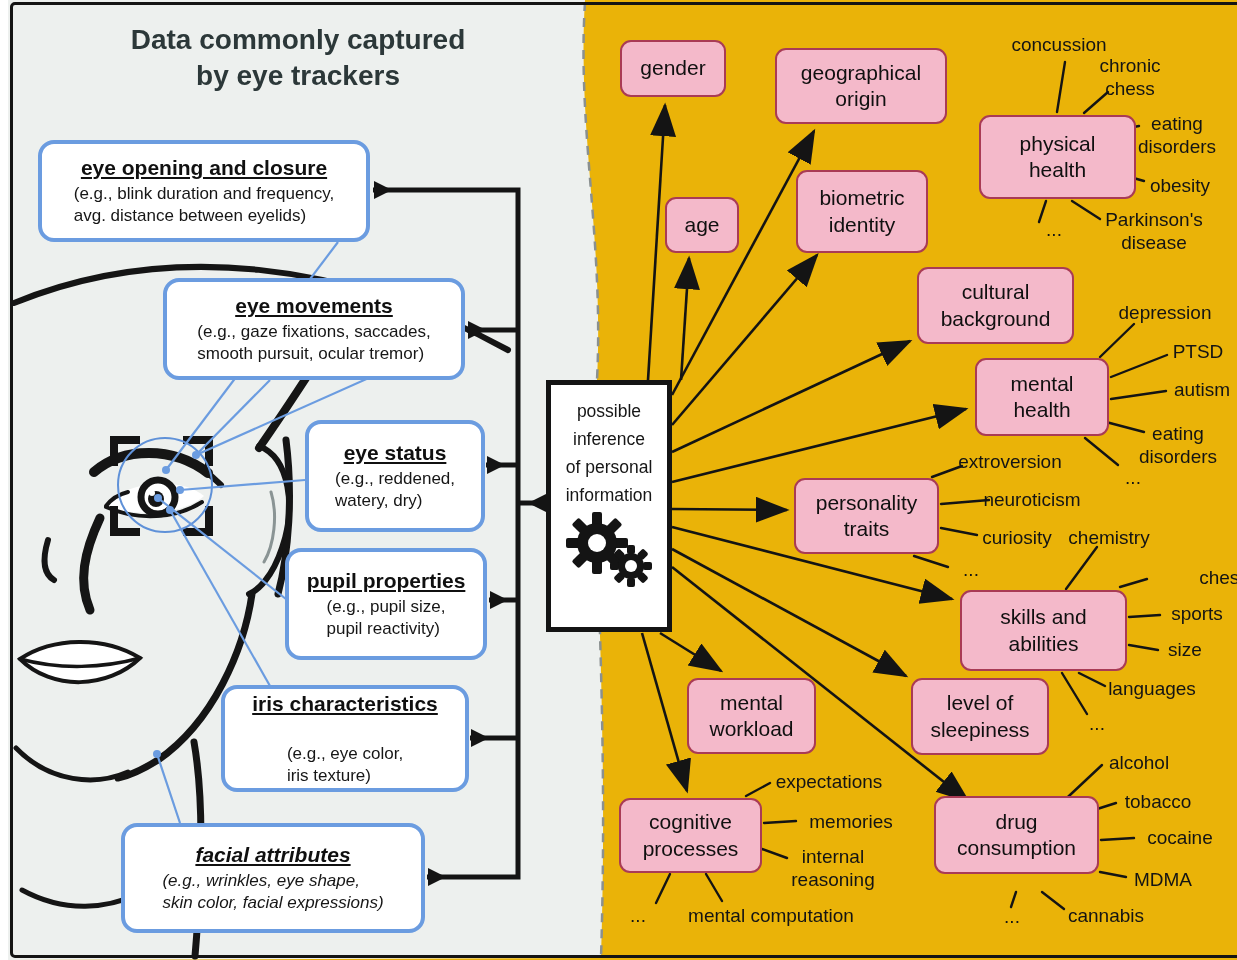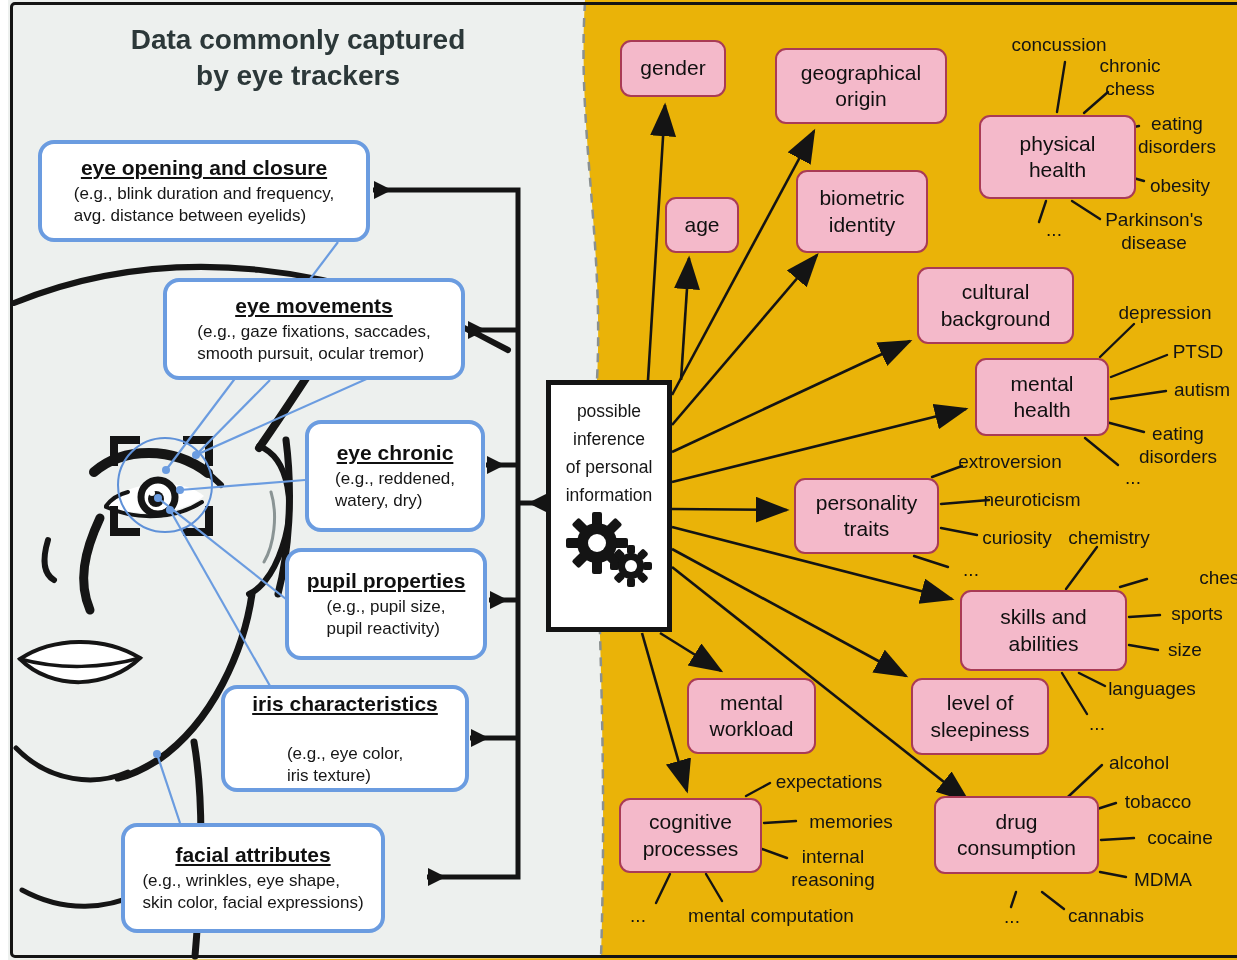--- a/index.html
+++ b/index.html
@@ -171,35 +171,35 @@
     <div class="bt">eye opening and closure</div>
     <div class="be">(e.g., blink duration and frequency,
 avg. distance between eyelids)</div>
   </div>
   <div class="bluebox" style="left:155px;top:278px;width:302px;height:102px;">
     <div class="bt">eye movements</div>
     <div class="be">(e.g., gaze fixations, saccades,
 smooth pursuit, ocular tremor)</div>
   </div>
   <div class="bluebox" style="left:297px;top:420px;width:180px;height:112px;">
-    <div class="bt">eye chronic</div>
+    <div class="bt">eye status</div>
     <div class="be">(e.g., reddened,
 watery, dry)</div>
   </div>
   <div class="bluebox" style="left:277px;top:548px;width:202px;height:112px;">
     <div class="bt">pupil properties</div>
     <div class="be">(e.g., pupil size,
 pupil reactivity)</div>
   </div>
   <div class="bluebox" style="left:213px;top:685px;width:248px;height:107px;gap:24px;">
     <div class="bt">iris characteristics</div>
     <div class="be">(e.g., eye color,
 iris texture)</div>
   </div>
-  <div class="bluebox" style="left:113px;top:823px;width:264px;height:110px;">
+  <div class="bluebox" style="left:113px;top:823px;width:304px;height:110px;font-style:italic;">
     <div class="bt">facial attributes</div>
     <div class="be">(e.g., wrinkles, eye shape,
 skin color, facial expressions)</div>
   </div>
 
   <div class="centerbox">
     <div class="ct">possible
 inference
 of personal
 information</div>

